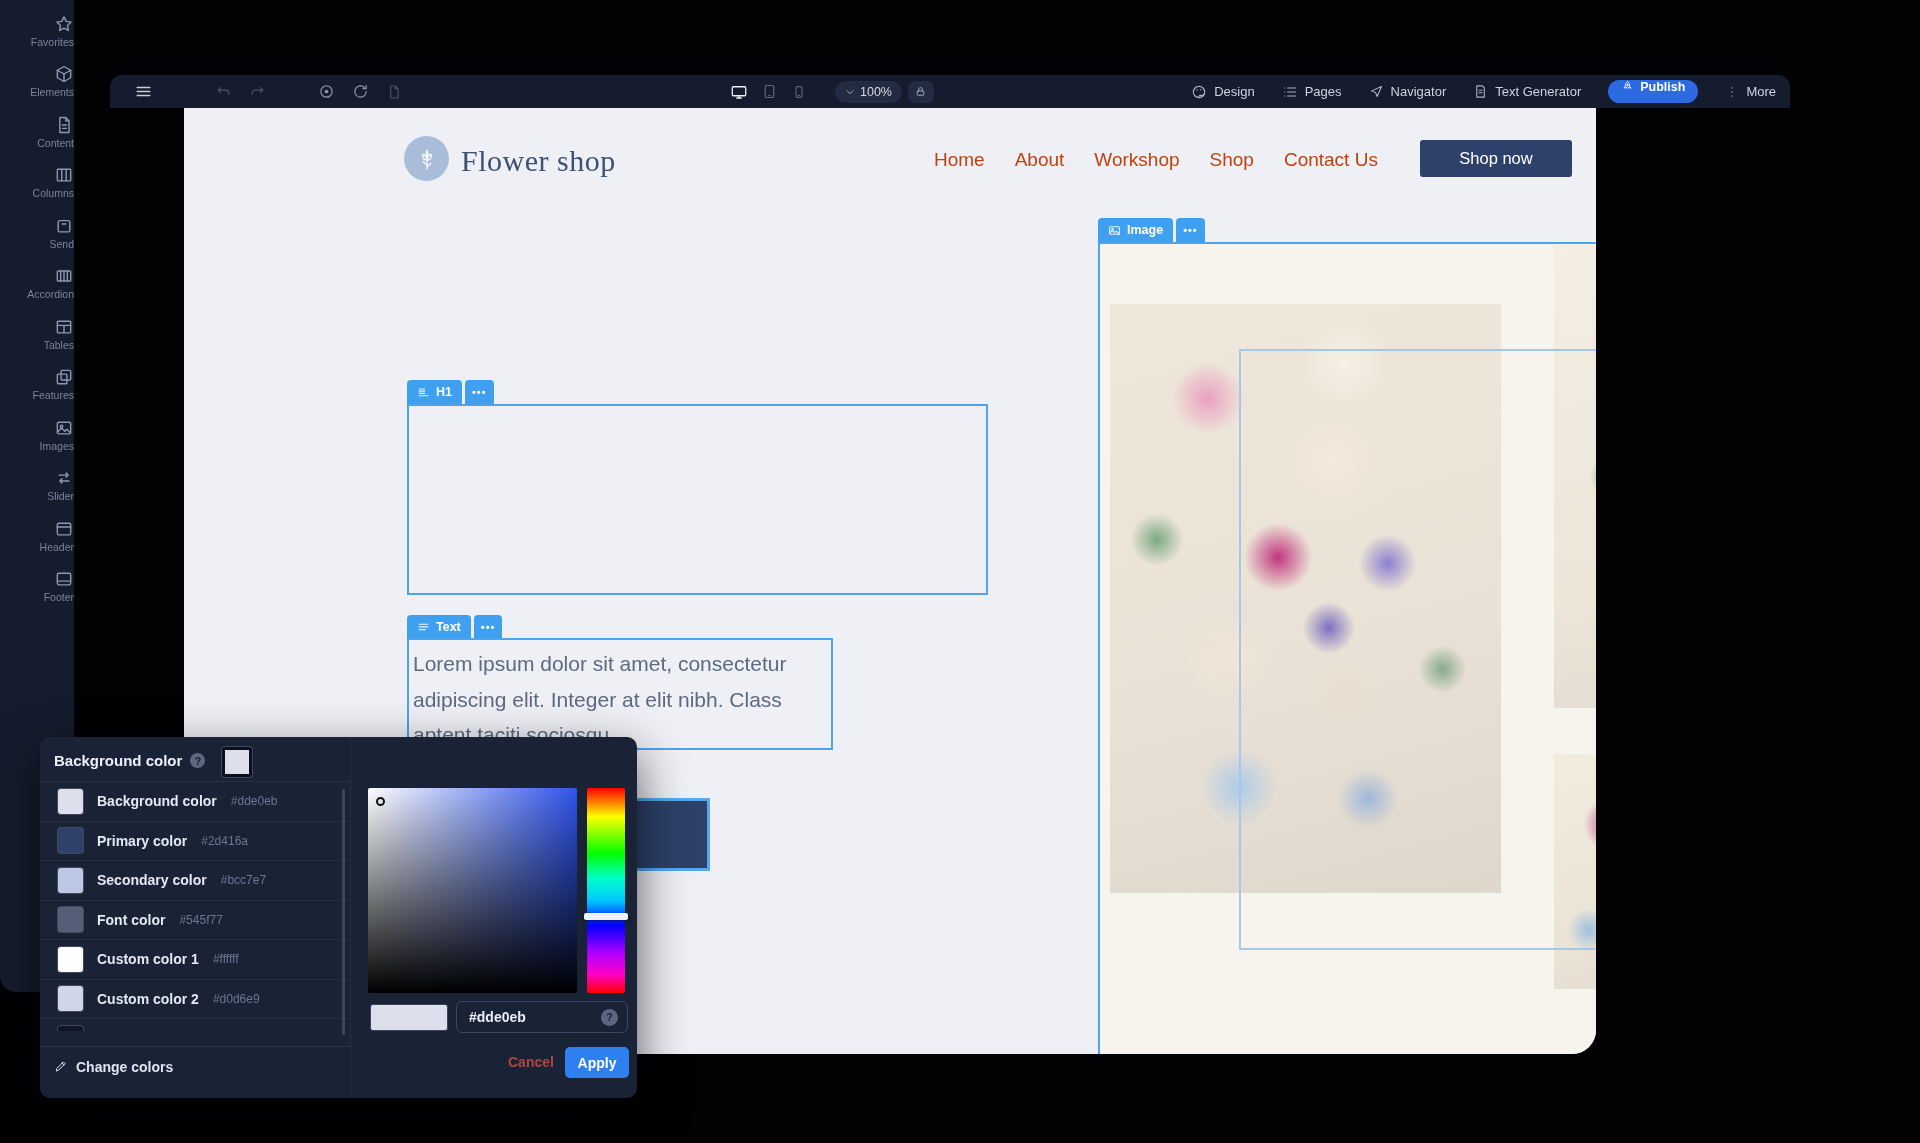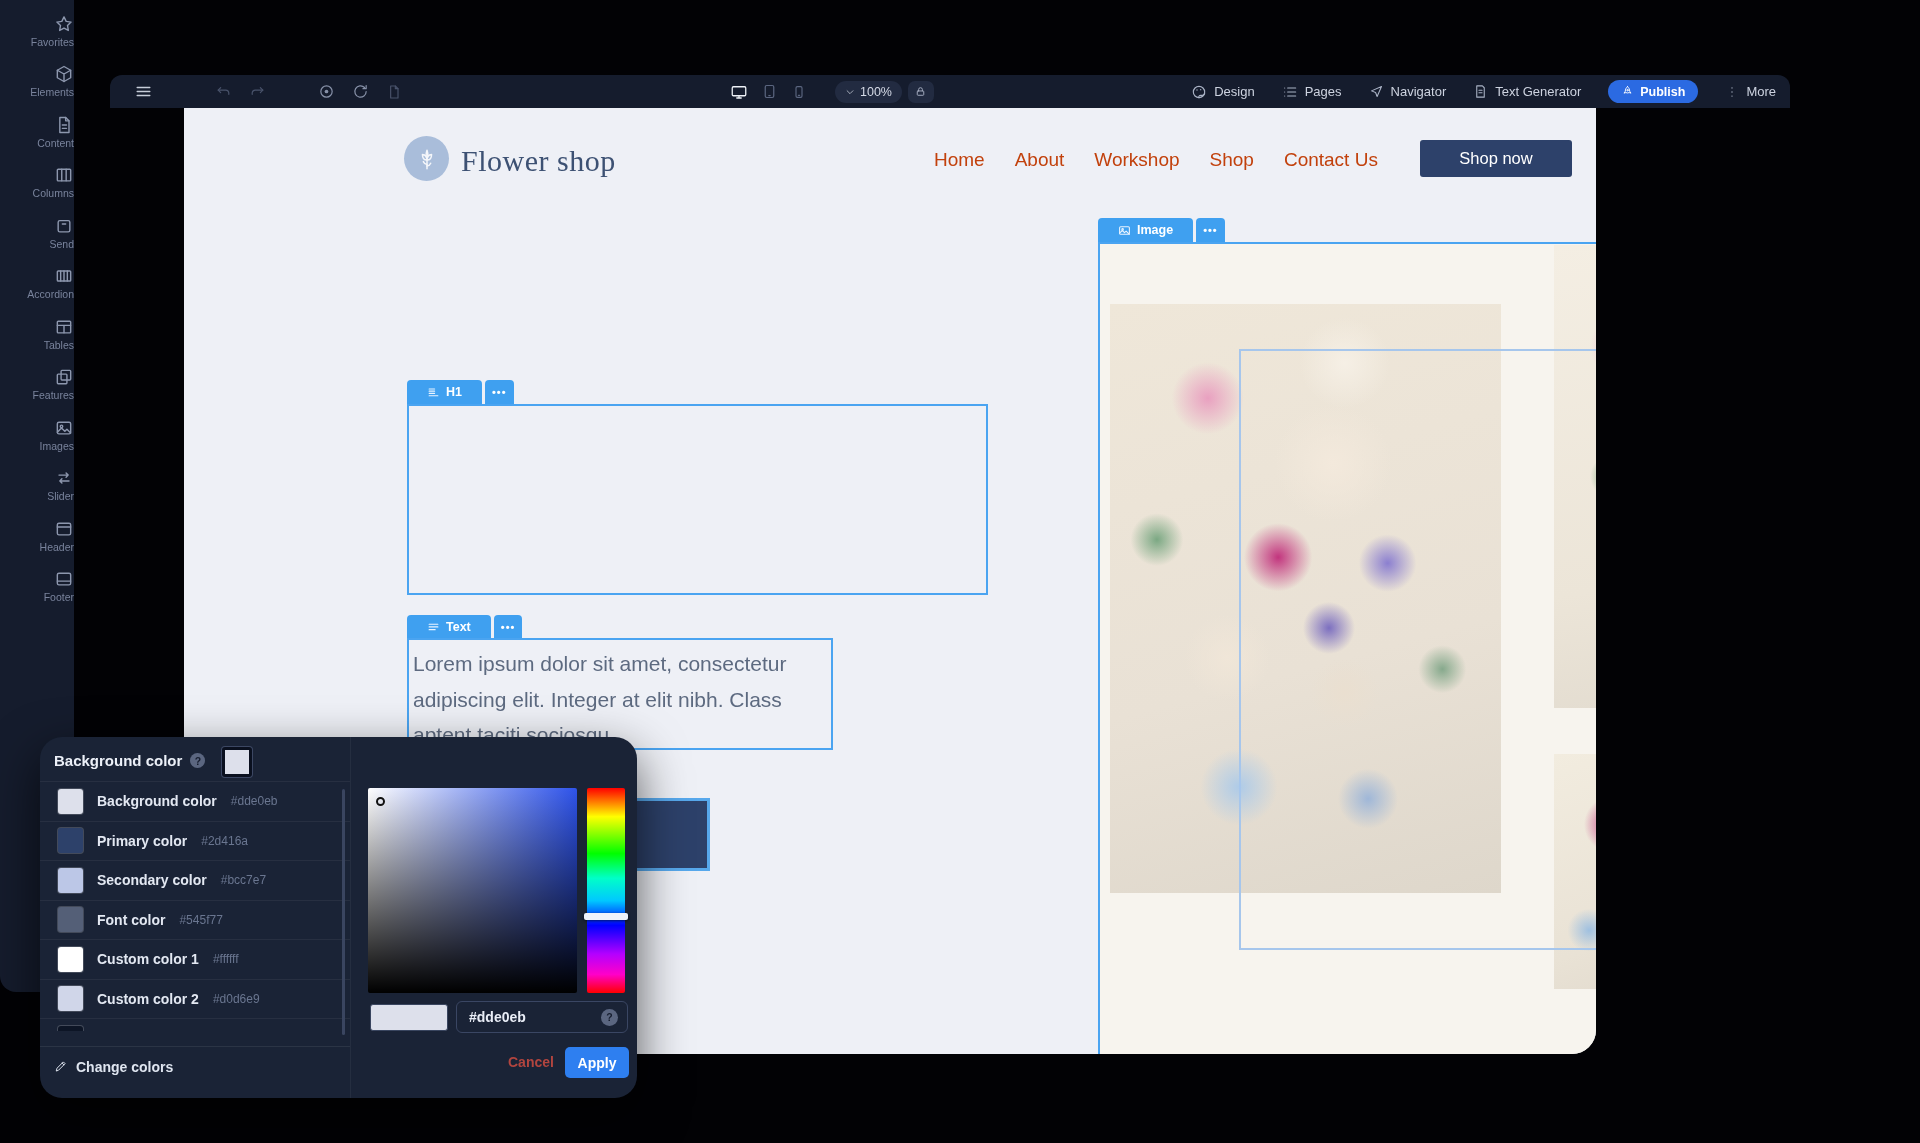--- a/index.html
+++ b/index.html
@@ -17,21 +17,21 @@
   .tb-center{position:absolute;left:620px;top:0;height:33px;display:flex;align-items:center;gap:13px;}
   .dev{color:#5b6680;}
   .dev.active{color:#eef1f7;}
   .pill{height:22px;background:#222b41;border-radius:11px;display:flex;align-items:center;gap:5px;
         padding:0 10px;color:#d5dae6;font-size:12.5px;}
   .pill-sq{width:26px;height:22px;background:#222b41;border-radius:7px;display:flex;align-items:center;
         justify-content:center;color:#aab2c5;}
   .tb-right{position:absolute;right:14px;top:0;height:33px;display:flex;align-items:center;gap:27px;}
   .tb-item{display:flex;align-items:center;gap:7px;color:#cdd3e0;font-size:13px;}
   .tb-item .ic{color:#aab3c6;}
-  #publish{height:23px;background:#2b6ae2;border-radius:12px;display:flex;align-items:center;gap:6px;
+  #publish{height:23px;background:#2b6ae2;border-radius:12px;display:flex;gap:6px;
         padding:0 13px;color:#fff;font-size:12.5px;font-weight:bold;}
 
   
   #sidebar{left:110px;top:108px;width:74px;height:992px;background:#151c2d;border-radius:0 0 0 16px;
         display:flex;flex-direction:column;align-items:center;padding-top:5px;z-index:5;}
   .side-item{width:74px;height:50.5px;display:flex;flex-direction:column;align-items:flex-end;
         justify-content:center;gap:3px;color:#8d97ae;cursor:pointer;}
   .side-item span{font-size:10.5px;color:#79839c;line-height:10px;}
 
   
@@ -40,21 +40,21 @@
   #logo-circle{left:220px;top:28px;width:45px;height:45px;border-radius:50%;background:#a9bdda;
         display:flex;align-items:center;justify-content:center;color:#f4f6fa;}
   #brand{left:277px;top:36px;font-family:"Liberation Serif",serif;font-size:30px;color:#3d5173;letter-spacing:.5px;}
   #site-nav{left:750px;top:41px;display:flex;gap:30px;font-size:19px;color:#c2410c;}
   #site-nav div{cursor:pointer;}
   #site-cta{left:1236px;top:32px;width:152px;height:37px;background:#2d416a;color:#fff;font-size:16.5px;
         display:flex;align-items:center;justify-content:center;border-radius:3px;cursor:pointer;}
 
   .badge-row{display:flex;gap:3px;align-items:flex-end;}
   .badge{height:24px;background:#3fa0f0;border-radius:4px 4px 0 0;color:#fff;font-size:12.5px;font-weight:bold;
-        display:flex;align-items:center;gap:6px;padding:0 20px;}
+        display:flex;align-items:center;gap:6px;padding:0 10px;}
   .badge .ic{color:#eaf4ff;}
   .badge.dots{padding:0 7px;font-size:11px;letter-spacing:1px;}
   .sel-box{position:absolute;border:2px solid #4aa4f1;}
 
   #h1-badges{left:223px;top:272px;}
   #h1-box{left:223px;top:296px;width:581px;height:191px;}
   #h1-text{left:228px;top:300px;width:570px;font-family:"Liberation Serif",serif;font-size:64px;
         line-height:95px;color:#2c416b;font-weight:600;}
   #text-badges{left:223px;top:507px;}
   #text-box{left:223px;top:530px;width:426px;height:112px;}
@@ -95,21 +95,21 @@
     background:
       radial-gradient(46px 46px at 25% 30%, #c2357e, transparent 62%),
       radial-gradient(40px 40px at 55% 22%, #8b7fd0, transparent 60%),
       radial-gradient(55px 55px at 78% 40%, #f2e8db, transparent 62%),
       radial-gradient(46px 46px at 40% 60%, #e8a7c6, transparent 60%),
       radial-gradient(50px 50px at 70% 78%, #eadcce, transparent 62%),
       radial-gradient(36px 36px at 15% 75%, #9fc0e0, transparent 60%),
       linear-gradient(160deg,#f2ecdf,#e9e2d5 65%,#ded6ca);}
 
   
-  #color-panel{left:40px;top:737px;width:597px;height:361px;background:#1a2336;border-radius:22px;
+  #color-panel{left:40px;top:737px;width:597px;height:361px;background:#1a2336;border-radius:10px;
         z-index:60;box-shadow:0 18px 50px rgba(0,0,0,.65);}
   #cp-title{left:14px;top:15px;display:flex;align-items:center;gap:8px;color:#ecf0f8;
         font-size:15px;font-weight:bold;}
   .help{width:15px;height:15px;border-radius:50%;background:#5b6680;color:#161d2e;font-size:10.5px;
         font-weight:bold;display:flex;align-items:center;justify-content:center;}
   #cp-current{left:182px;top:10px;width:30px;height:30px;border:3px solid #0a101f;border-radius:3px;
         box-shadow:0 0 0 1px #3c4763;}
   #cp-divider-v{left:310px;top:0;width:1px;height:361px;background:rgba(255,255,255,.05);}
   #cp-rows{left:0;top:44px;width:310px;}
   .cp-row{height:39.5px;display:flex;align-items:center;gap:14px;padding-left:18px;

